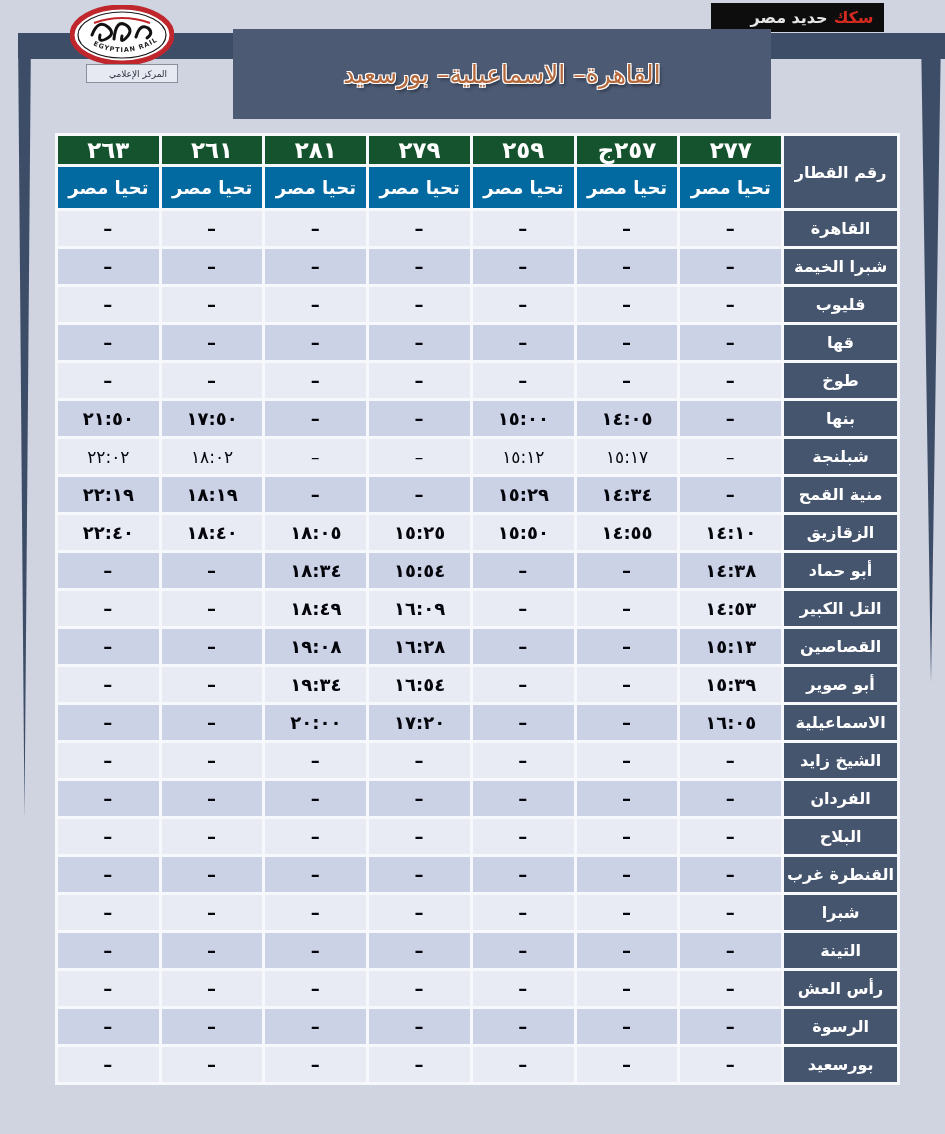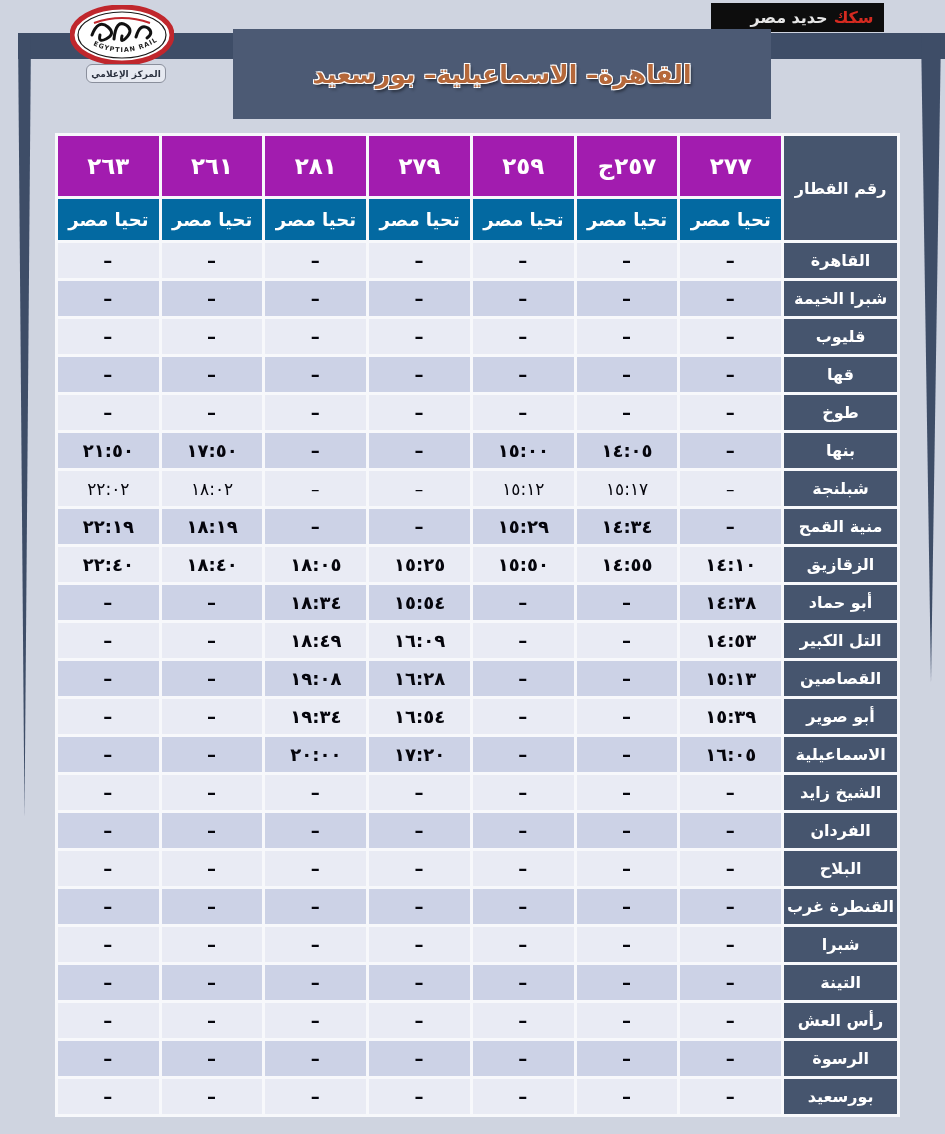--- a/index.html
+++ b/index.html
@@ -14,37 +14,37 @@
 
   
   .brand-box{position:absolute;left:711px;top:3px;width:173px;height:29px;background:#0d0d0d;
     display:flex;align-items:center;justify-content:center;gap:6px;direction:rtl;}
   .brand-box .w1{color:#d42a20;font-weight:bold;font-size:16px;}
   .brand-box .w2{color:#e6e6e6;font-weight:bold;font-size:16px;margin-left:29px;}
 
   
   .logo{position:absolute;left:70px;top:5px;width:104px;height:60px;}
   .media-label{position:absolute;left:86px;top:64px;width:78px;height:17px;background:#e6e9f1;
-    border:1px solid #8a8f9c;border-radius:6px;display:flex;align-items:center;justify-content:center;
-    font-size:9px;font-weight:bold;color:#2c3240;direction:rtl;}
+    border:1px solid #8a8f9c;border-radius:0;display:flex;align-items:center;justify-content:center;
+    font-size:9px;font-weight:normal;color:#2c3240;direction:rtl;padding-left:12px;}
 
   
   .title-box{position:absolute;left:233px;top:29px;width:538px;height:90px;background:#4c5a74;
     display:flex;flex-direction:column;align-items:center;justify-content:center;gap:4px;direction:rtl;}
   .title-line1{color:#d4daee;font-size:27px;font-weight:bold;text-shadow:1px 2px 2px rgba(8,12,28,.85);}
-  .title-line2{color:#b5683a;font-size:25px;font-weight:bold;
+  .title-line2{color:#b5683a;font-size:25px;font-weight:normal;
     text-shadow:1px 1px 0 #fff,-1px -1px 0 #fff,1px -1px 0 #fff,-1px 1px 0 #fff,2px 3px 3px rgba(0,0,0,.45);}
 
   
   table.timetable{position:absolute;left:55px;top:133px;width:845px;border-collapse:separate;
     border-spacing:3px;background:#f7f8fb;table-layout:fixed;}
   col.c-time{width:100px;}
   col.c-station{width:112px;}
   th,td{padding:0;text-align:center;vertical-align:middle;}
-  th.train-no{background:#a21caf;color:#fff;font-size:23px;font-weight:bold;height:60px;direction:rtl;}
+  th.train-no{background:#14532d;color:#fff;font-size:23px;font-weight:bold;height:28px;direction:rtl;}
   th.service{background:#0369a1;color:#fff;font-size:18px;font-weight:bold;height:41px;direction:rtl;}
   th.corner{background:#46556e;color:#fff;font-size:16px;font-weight:bold;direction:rtl;}
   tbody td.time{height:35px;font-size:18px;font-weight:bold;color:#05050c;direction:ltr;}
   tbody th.station{background:#46556e;color:#fff;font-size:16px;font-weight:bold;direction:rtl;}
   tbody tr:nth-child(odd) td.time{background:#e9ebf4;}
   tbody tr:nth-child(even) td.time{background:#ccd2e6;}
   tbody tr:nth-child(7) td.time{font-weight:400;font-size:17px;}
   td.dash{letter-spacing:1px;}
 </style>
 </head>

